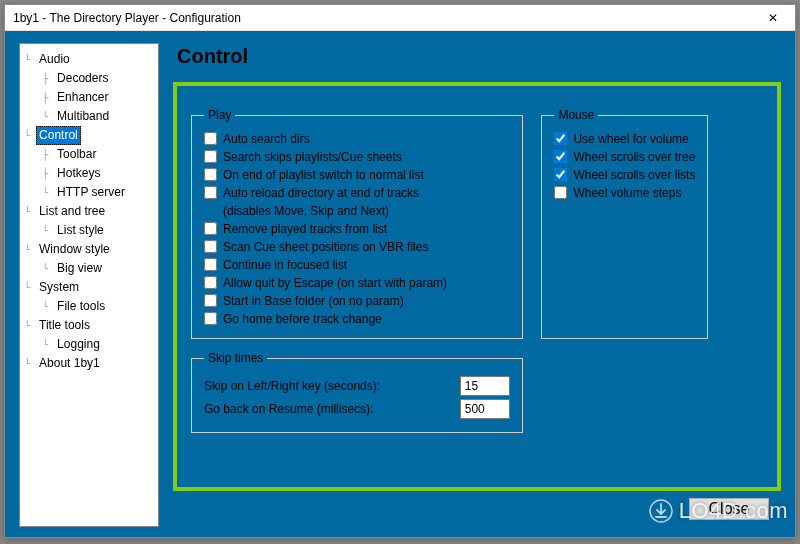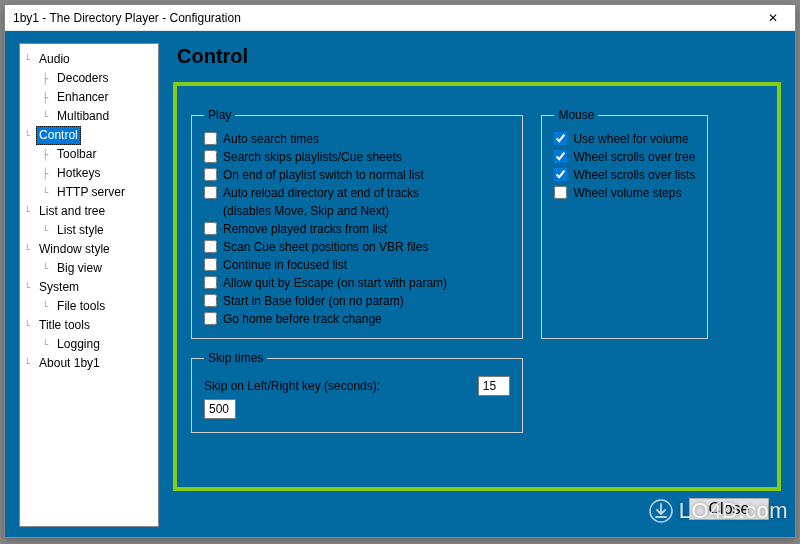--- a/index.html
+++ b/index.html
@@ -102,21 +102,21 @@
 input[type=checkbox] {
   width: 13px; height: 13px; margin: 2px 0 0 0;
   accent-color: #0078d7;
 }
 .two-col { display: flex; gap: 18px; }
 .left-col { flex: 1.5; }
 .right-col { flex: 1; display: flex; flex-direction: row; }
 .skip-row { display: flex; align-items: center; gap: 10px; margin: 3px 0; }
 .skip-row label { flex: 1; }
 input[type=text] {
-  width: 32px; height: 20px; font-size: 12px;
+  width: 50px; height: 20px; font-size: 12px;
   border: 1px solid #7a7a7a; padding: 1px 4px;
 }
 .slider-wrap { padding: 4px 2px 8px 2px; }
 input[type=range] {
   width: 100%;
   accent-color: #0078d7;
 }
 .footer {
   height: 36px;
   display: flex;
@@ -287,21 +287,21 @@
       <div class="page-title">Control</div>
 
       <div class="panel-body">
         <div class="two-col">
           <div class="left-col">
             <fieldset>
               <legend>Play</legend>
               <div id="play-list">
                   <div class="row">
                     <input type="checkbox" style="">
-                    <label style="white-space: pre-line;">Auto search times</label>
+                    <label style="white-space: pre-line;">Auto search dirs</label>
                   </div>
                   <div class="row">
                     <input type="checkbox" style="">
                     <label style="white-space: pre-line;">Search skips playlists/Cue sheets</label>
                   </div>
                   <div class="row">
                     <input type="checkbox" style="">
                     <label style="white-space: pre-line;">On end of playlist switch to normal list</label>
                   </div>
                   <div class="row">
@@ -361,20 +361,21 @@
           </div>
         </div>
 
         <fieldset style="width:58%;">
           <legend>Skip times</legend>
           <div class="skip-row">
             <label>Skip on Left/Right key (seconds):</label>
             <input type="text" value="15" style="">
           </div>
           <div class="skip-row">
+            <label>Go back on Resume (millisecs):</label>
             <input type="text" value="500" style="">
           </div>
         </fieldset>
       </div>
 
       <div class="footer">
         <button class="btn-close">Close</button>
       </div>
     </div>
   </div>

